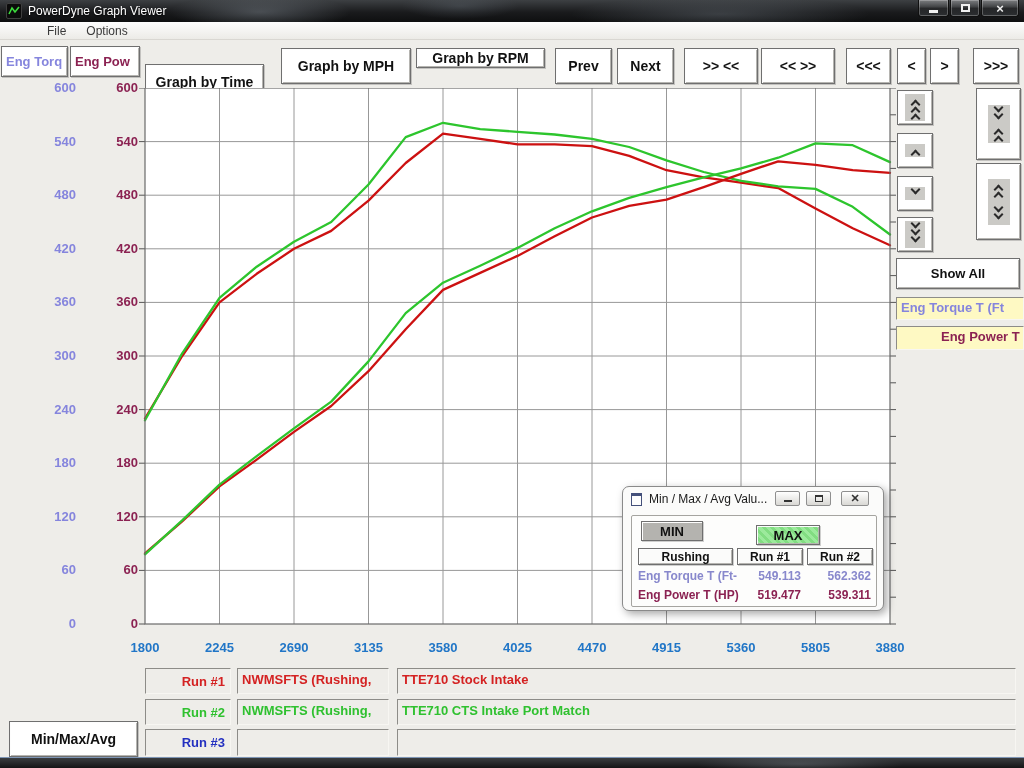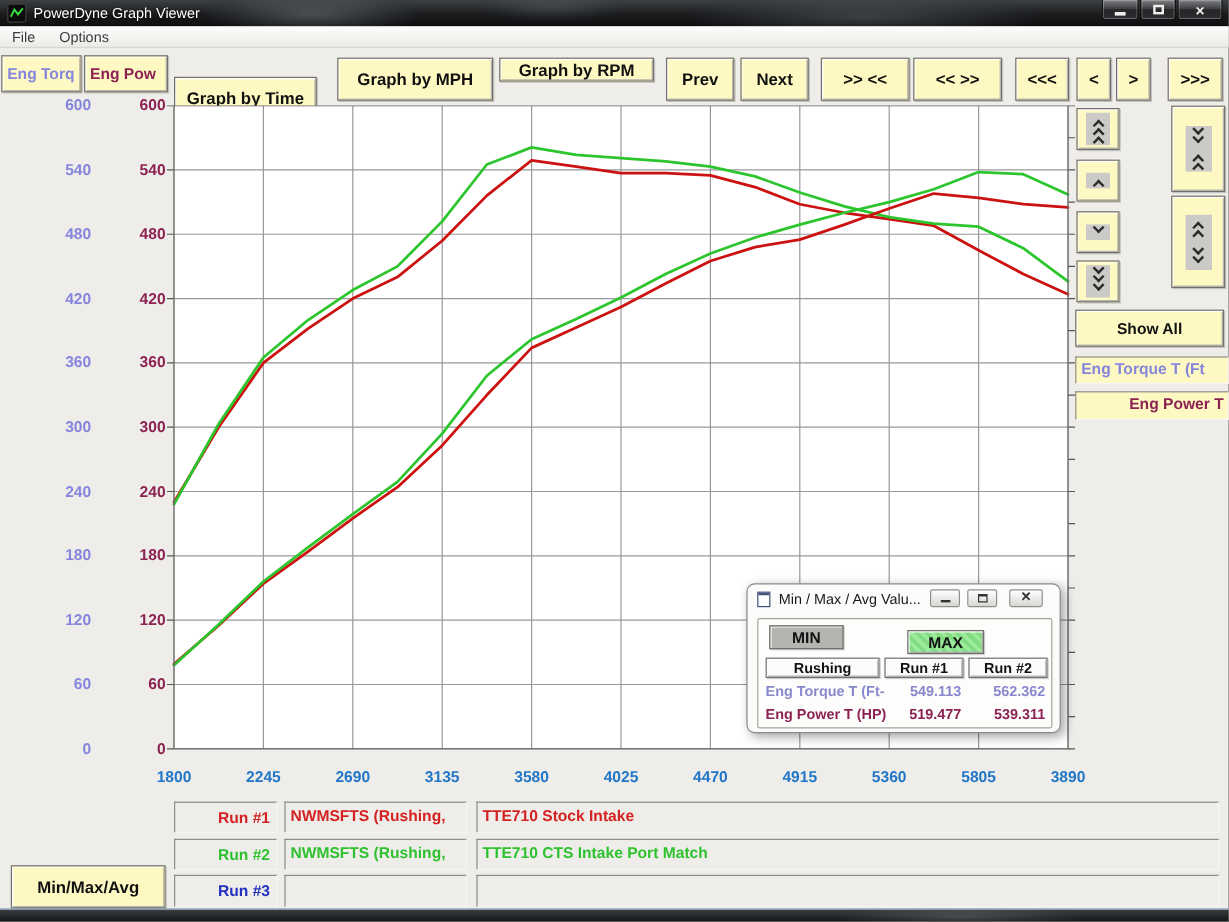--- a/index.html
+++ b/index.html
@@ -23,31 +23,31 @@
     border-radius:0 0 3px 3px;
     background:linear-gradient(rgba(255,255,255,.32),rgba(255,255,255,.10) 45%,rgba(40,40,40,.25) 50%,rgba(90,95,100,.35));
     box-shadow:inset 0 0 0 1px rgba(255,255,255,.25); color:#e8e8e8;
     display:flex; align-items:center; justify-content:center; }
   .glyph-min { width:9px; height:3px; background:#efefef; margin-top:6px; }
   .glyph-max { width:9px; height:8px; border:2px solid #efefef; position:relative; }
   .glyph-close { font-size:13px; font-weight:bold; color:#efefef; line-height:15px; }
 
   .menubar { position:absolute; left:0; top:22px; width:1024px; height:18px;
     background:linear-gradient(#fdfdfd,#ecebe7); border-bottom:1px solid #d9d7d2;
-    font-size:12px; color:#3a3a3a; display:flex; align-items:center; }
+    font-size:12px; color:#3a3a3a; display:flex; align-items:center;padding-left:37px; }
   .menu-item { padding:0 10px; }
 
   .bottom-border { position:absolute; left:0; top:757px; width:1024px; height:11px;
     border-top:1px solid #7d95b5;
     background:
       radial-gradient(ellipse 160px 14px at 800px 6px, rgba(150,160,170,.3), transparent 65%),
       linear-gradient(#3a3d40,#141516); }
 
   
-  .raised { position:absolute; background:#fef9c3; border:1px solid #6f6f6f;
+  .raised { position:absolute; background:#ffffff; border:1px solid #6f6f6f;
     box-shadow:inset 1px 1px 0 #fdfdfd, inset -1px -1px 0 #b5b4b0, 1px 1px 0 rgba(0,0,0,.18);
     font-weight:bold; color:#111; display:flex; align-items:center; justify-content:center;
     font-size:14px; white-space:nowrap; overflow:hidden; cursor:default; }
   .sunken { position:absolute; background:transparent; border:1px solid;
     border-color:#8d8c88 #f7f6f2 #f7f6f2 #8d8c88; overflow:hidden; white-space:nowrap; }
 
   
   .axis-btn { font-size:13px; justify-content:flex-start; padding-left:4px; }
 
   
@@ -233,21 +233,21 @@
       <span class="tick-label xlab" style="left: 145px; top: 640px; color: rgb(33, 118, 199);">1800</span>
       <span class="tick-label xlab" style="left: 219.5px; top: 640px; color: rgb(33, 118, 199);">2245</span>
       <span class="tick-label xlab" style="left: 294px; top: 640px; color: rgb(33, 118, 199);">2690</span>
       <span class="tick-label xlab" style="left: 368.5px; top: 640px; color: rgb(33, 118, 199);">3135</span>
       <span class="tick-label xlab" style="left: 443px; top: 640px; color: rgb(33, 118, 199);">3580</span>
       <span class="tick-label xlab" style="left: 517.5px; top: 640px; color: rgb(33, 118, 199);">4025</span>
       <span class="tick-label xlab" style="left: 592px; top: 640px; color: rgb(33, 118, 199);">4470</span>
       <span class="tick-label xlab" style="left: 666.5px; top: 640px; color: rgb(33, 118, 199);">4915</span>
       <span class="tick-label xlab" style="left: 741px; top: 640px; color: rgb(33, 118, 199);">5360</span>
       <span class="tick-label xlab" style="left: 815.5px; top: 640px; color: rgb(33, 118, 199);">5805</span>
-      <span class="tick-label xlab" style="left: 890px; top: 640px; color: rgb(33, 118, 199);">3890</span>
+      <span class="tick-label xlab" style="left: 890px; top: 640px; color: rgb(33, 118, 199);">3880</span>
     </div>
 
   <div class="raised" style="left:897px;top:90px;width:36px;height:35px;">
     <div class="spin-inner">
         <i class="chv up"></i>
         <i class="chv up"></i>
         <i class="chv up"></i>
       </div>
   </div>
   <div class="raised" style="left:897px;top:133px;width:36px;height:35px;">

